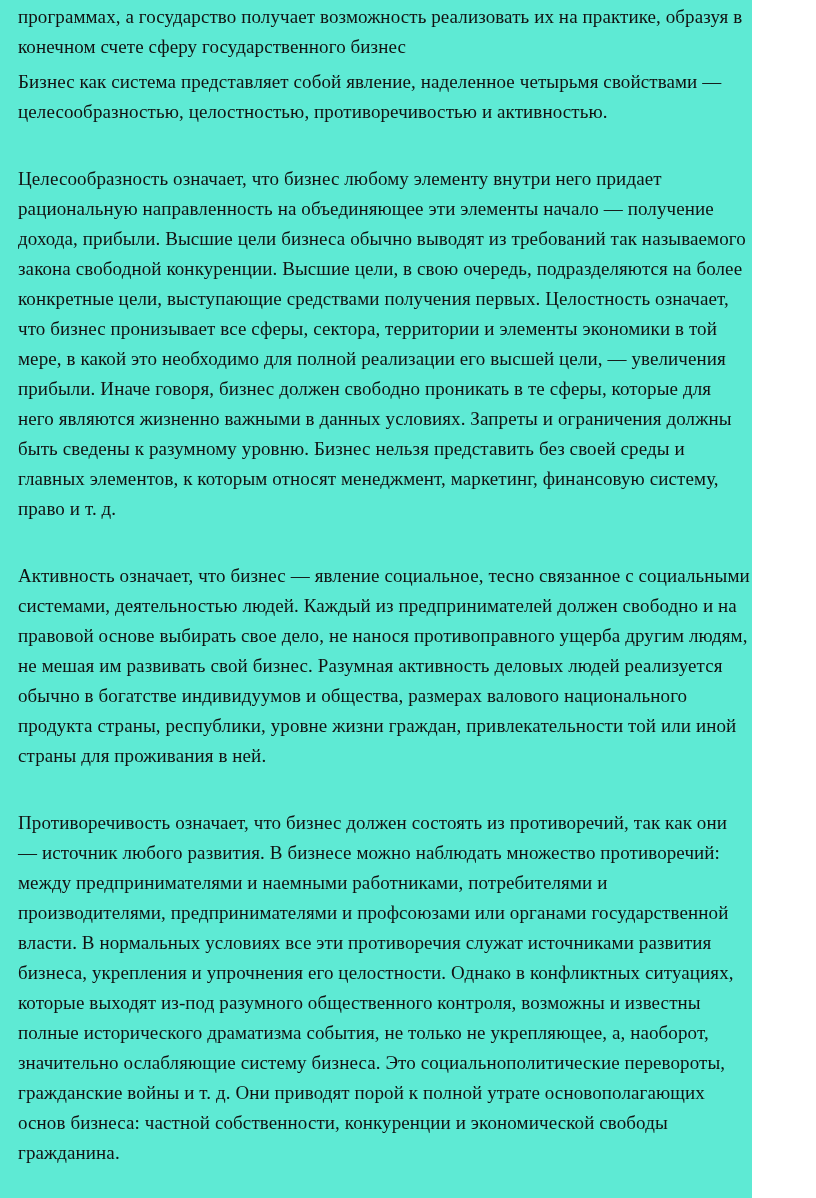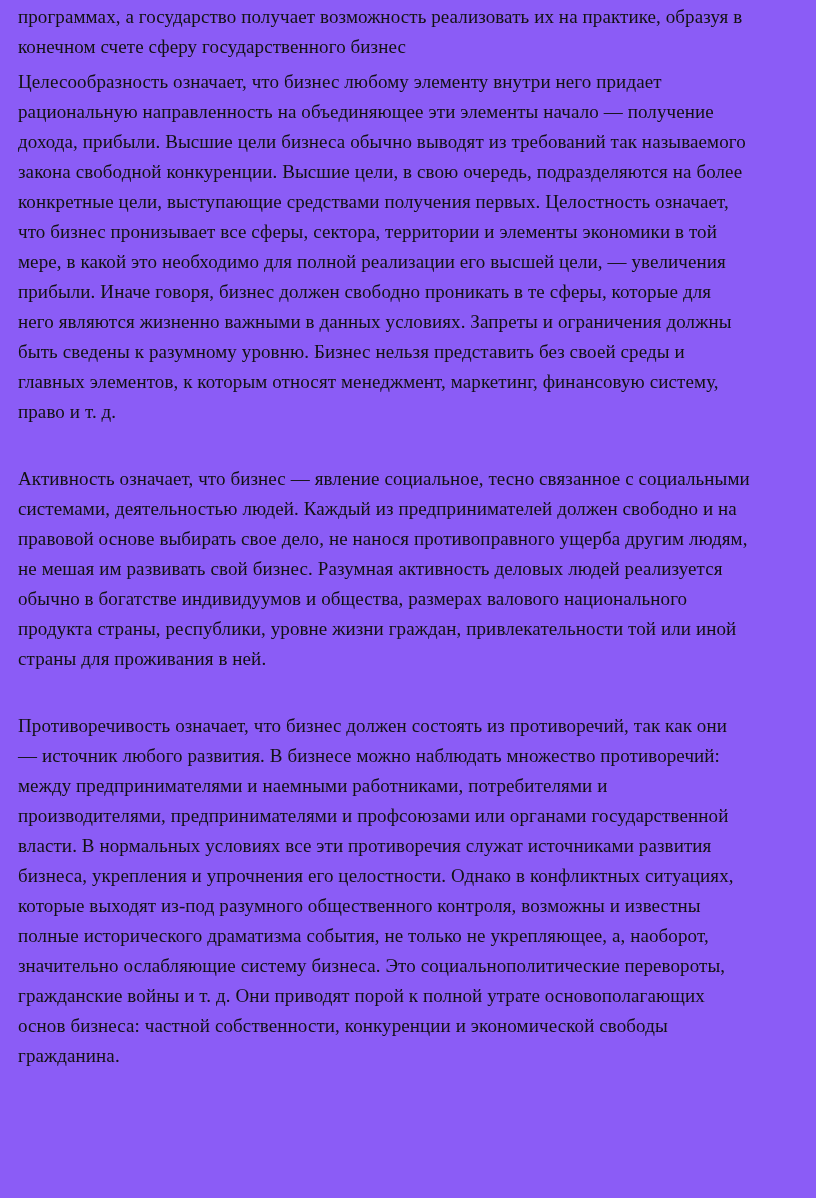--- a/index.html
+++ b/index.html
@@ -7,24 +7,24 @@
     padding: 0;
   }
   body {
     width: 816px;
     height: 1198px;
     background: #ffffff;
     overflow: hidden;
   }
   .page {
     box-sizing: border-box;
-    width: 816px;
+    width: 752px;
     height: 1198px;
     padding: 2px 18px 0 18px;
-    background: #8b5cf6;
+    background: #5eead4;
   }
   .para {
     margin: 0 0 37px 0;
     font-family: "Liberation Serif", "DejaVu Serif", serif;
     font-size: 19px;
     line-height: 30px;
     color: #121212;
     white-space: pre;          
     letter-spacing: 0.1px;
   }
@@ -32,20 +32,22 @@
     margin-bottom: 5px;        
   }
 </style>
 </head>
 <body>
 
 <div class="page">
   <p class="para tight">программах, а государство получает возможность реализовать их на практике, образуя в
 конечном счете сферу государственного бизнес</p>
 
+  <p class="para">Бизнес как система представляет собой явление, наделенное четырьмя свойствами —
+целесообразностью, целостностью, противоречивостью и активностью.</p>
 
   <p class="para">Целесообразность означает, что бизнес любому элементу внутри него придает
 рациональную направленность на объединяющее эти элементы начало — получение
 дохода, прибыли. Высшие цели бизнеса обычно выводят из требований так называемого
 закона свободной конкуренции. Высшие цели, в свою очередь, подразделяются на более
 конкретные цели, выступающие средствами получения первых. Целостность означает,
 что бизнес пронизывает все сферы, сектора, территории и элементы экономики в той
 мере, в какой это необходимо для полной реализации его высшей цели, — увеличения
 прибыли. Иначе говоря, бизнес должен свободно проникать в те сферы, которые для
 него являются жизненно важными в данных условиях. Запреты и ограничения должны

